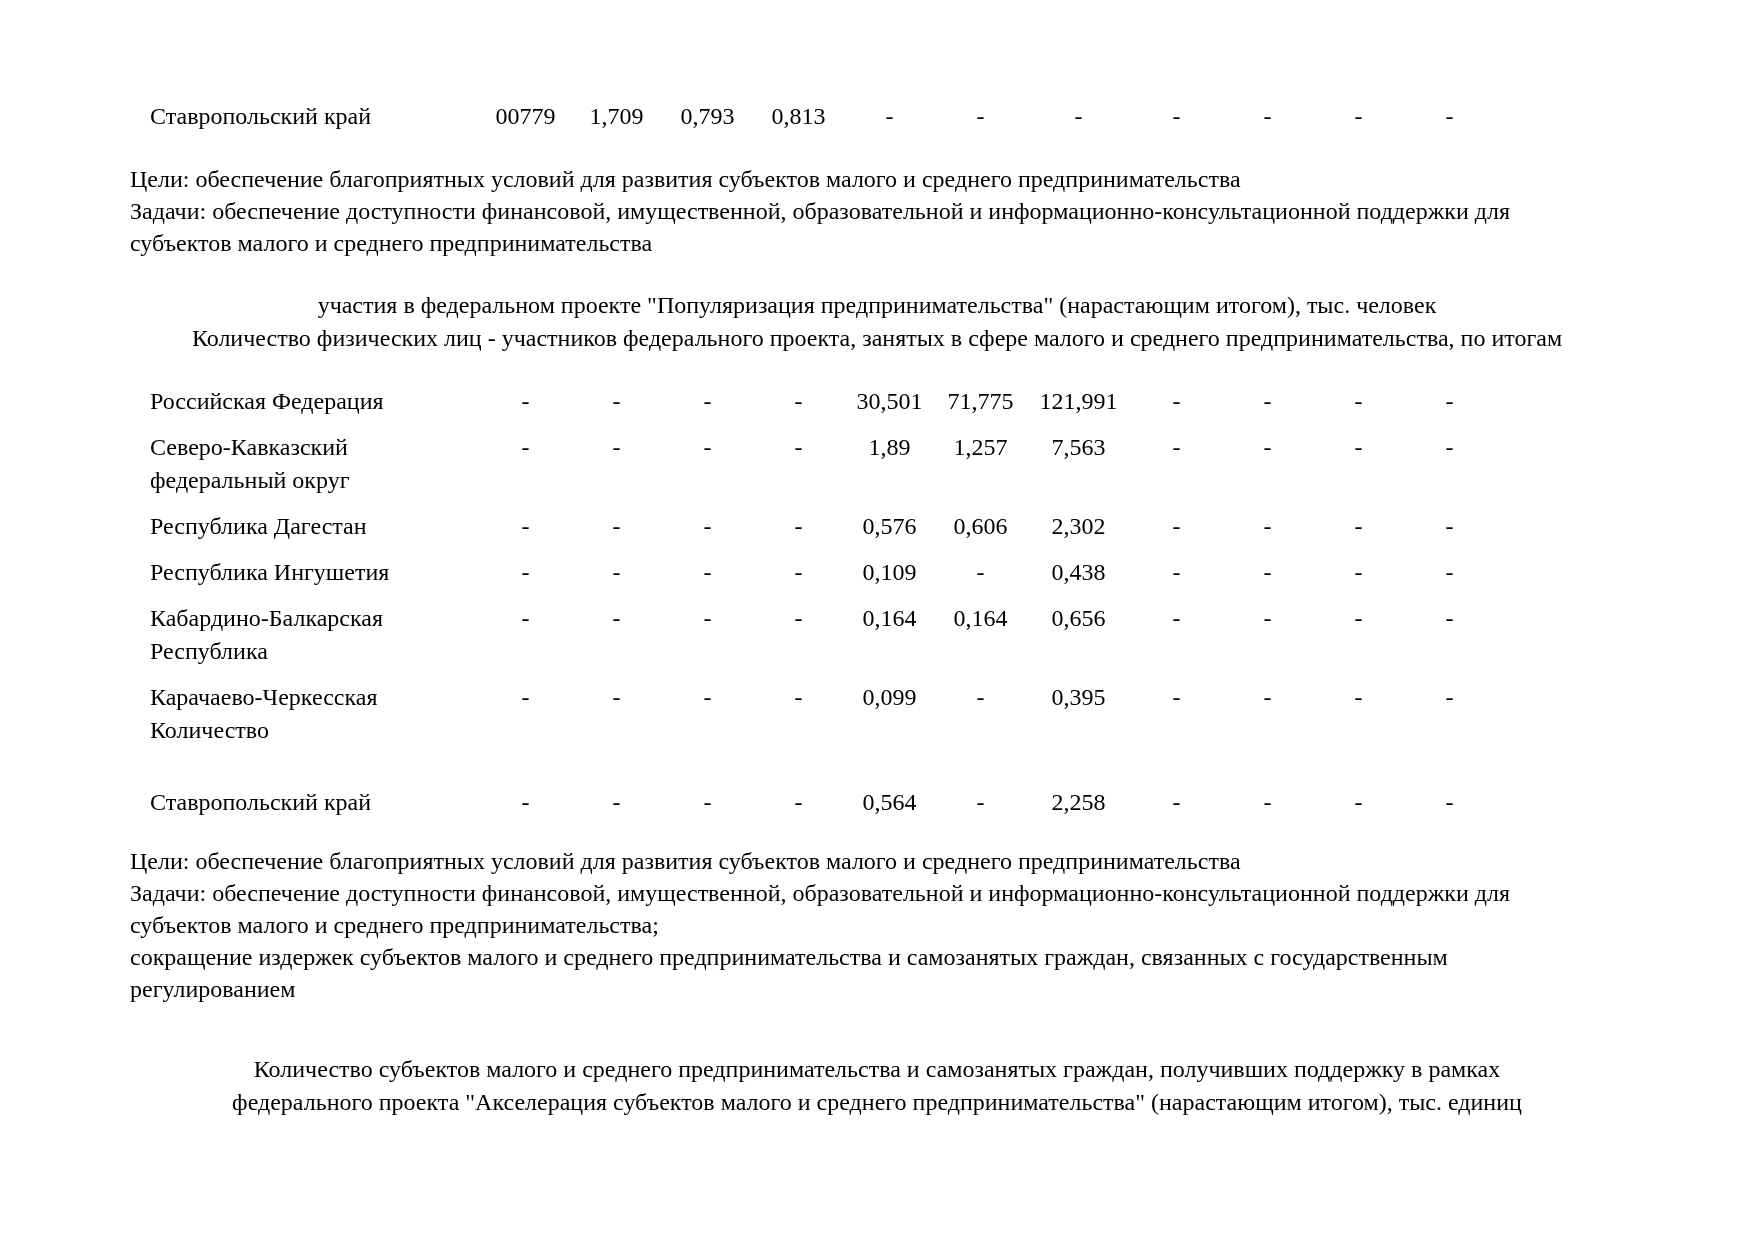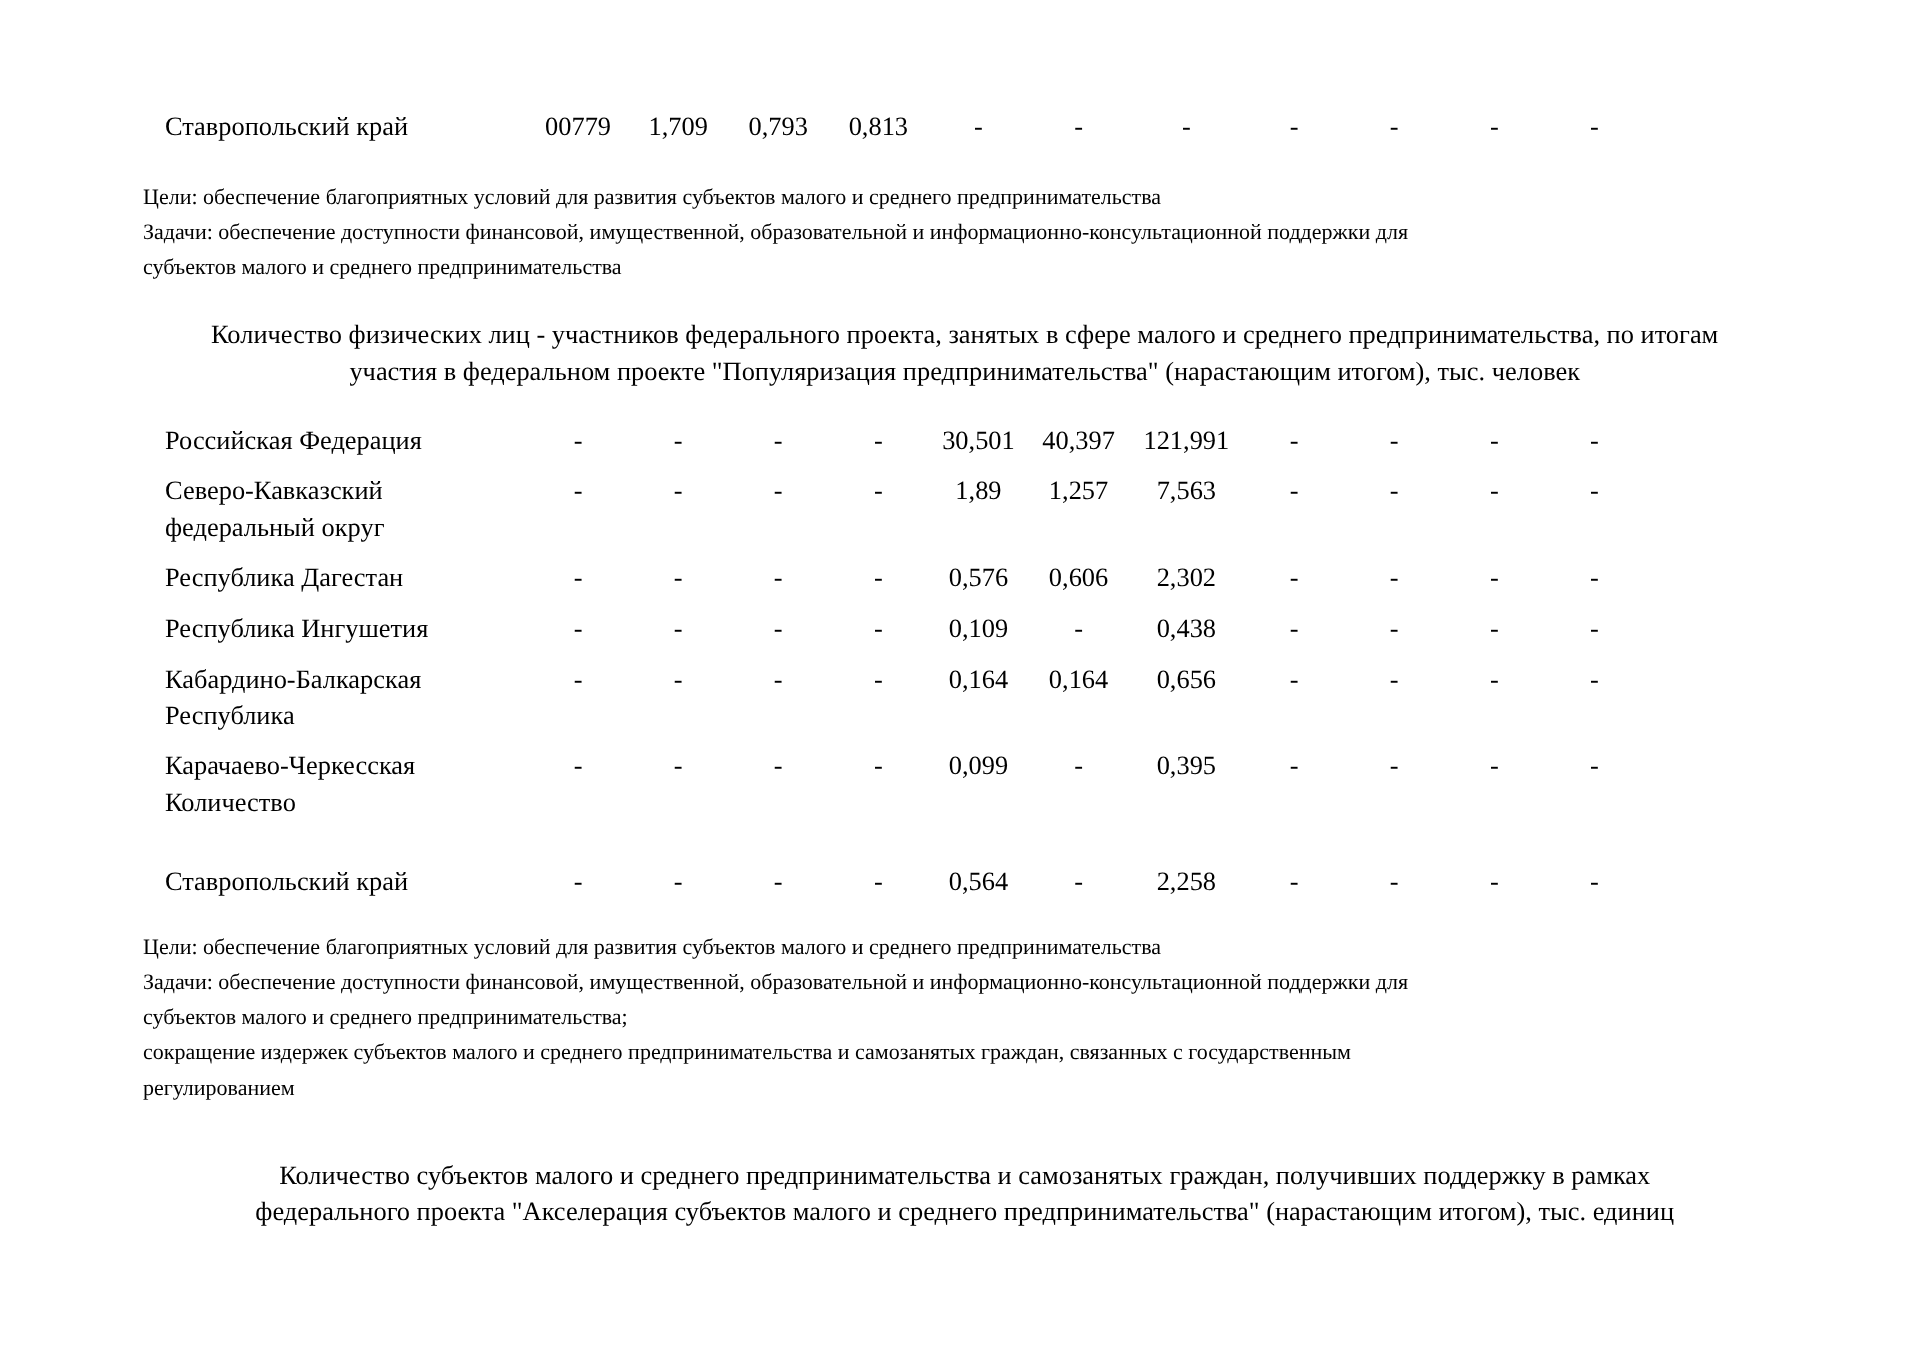--- a/index.html
+++ b/index.html
@@ -53,21 +53,21 @@
   }
   td.num.wide { width: 105px; }
 
   tr.data-row > td { padding-bottom: 0; }
   .rowgap { height: 13px; }
 
   
   .para-block {
     margin: 0;
     padding: 0 60px 0 130px;
-    font-size: 20px;
+    font-size: 24px;
     line-height: 32px;
     font-family: Liberation Serif, serif;
   }
   .para-block p {
     margin: 0;
   }
 
   
   .caption {
     margin: 0 auto;
@@ -114,37 +114,37 @@
 
     <div class="para-block">
       <p>Цели: обеспечение благоприятных условий для развития субъектов малого и среднего предпринимательства</p>
       <p>Задачи: обеспечение доступности финансовой, имущественной, образовательной и информационно-консультационной поддержки для</p>
       <p>субъектов малого и среднего предпринимательства</p>
     </div>
 
     <div class="sp-30"></div>
 
     <div class="caption">
+      <span class="cline">участия в федеральном проекте "Популяризация предпринимательства" (нарастающим итогом), тыс. человек</span>
       <span class="cline">Количество физических лиц - участников федерального проекта, занятых в сфере малого и среднего предпринимательства, по итогам</span>
-      <span class="cline">участия в федеральном проекте "Популяризация предпринимательства" (нарастающим итогом), тыс. человек</span>
     </div>
 
     <div class="sp-30"></div>
 
     <table class="data">
       <tbody>
 
         <tr class="data-row">
           <td class="region">Российская Федерация</td>
           <td class="num">-</td>
           <td class="num">-</td>
           <td class="num">-</td>
           <td class="num">-</td>
           <td class="num">30,501</td>
-          <td class="num">40,397</td>
+          <td class="num">71,775</td>
           <td class="num wide">121,991</td>
           <td class="num">-</td>
           <td class="num">-</td>
           <td class="num">-</td>
           <td class="num">-</td>
         </tr>
         <tr class="rowgap">
             <td colspan="12"></td>
           </tr>
 

